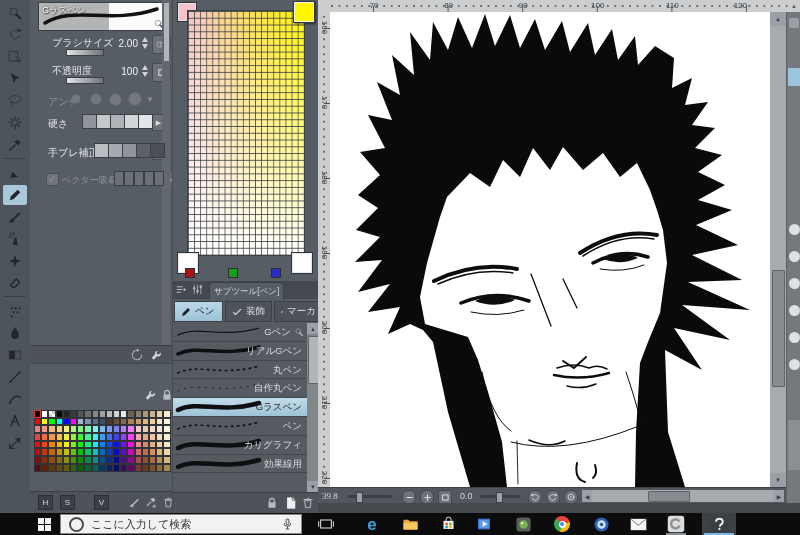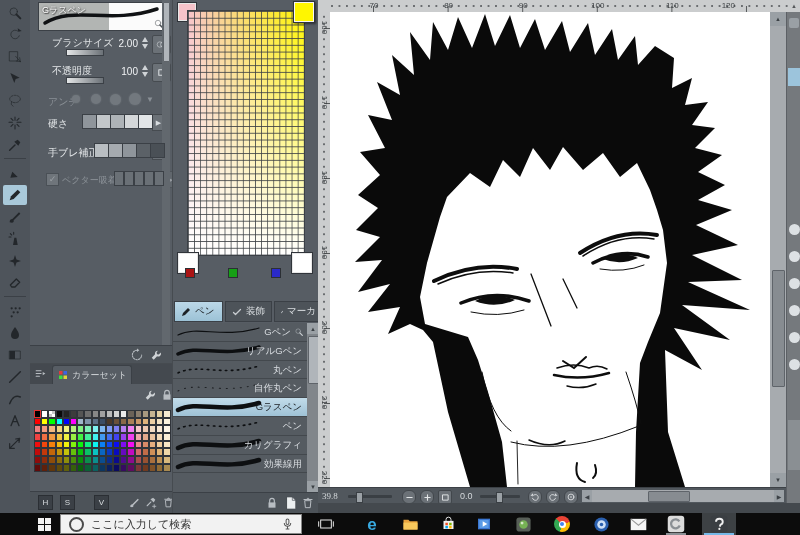--- a/index.html
+++ b/index.html
@@ -314,39 +314,20 @@
       <div class="sw" style="left: 106px; top: 143px; background: rgb(91, 97, 103);"></div>
       <div class="sw" style="left: 120px; top: 143px; background: rgb(74, 80, 86);"></div>
       <div class="sw" style="left: 84px; top: 171px; width: 8px; height: 13px; background: rgb(106, 112, 118);"></div>
       <div class="sw" style="left: 94px; top: 171px; width: 8px; height: 13px; background: rgb(106, 112, 118);"></div>
       <div class="sw" style="left: 104px; top: 171px; width: 8px; height: 13px; background: rgb(106, 112, 118);"></div>
       <div class="sw" style="left: 114px; top: 171px; width: 8px; height: 13px; background: rgb(106, 112, 118);"></div>
       <div class="sw" style="left: 124px; top: 171px; width: 8px; height: 13px; background: rgb(106, 112, 118);"></div>
     </div>
 
   <div id="color-set" class="abs">
-    <div class="panel-head">
-      <span class="abs" style="left:4px;top:3px;" id="cs-menu">
-          <svg width="13" height="13" viewBox="0 0 24 24" style="display:block;stroke:#b8bdc2;fill:none;stroke-linecap:round;stroke-linejoin:round">
-            <path d="M4,7h9M4,12h9M4,17h6" stroke-width="2"></path>
-            <path d="M16,9l5,3-5,3z" fill="#b8bdc2" stroke="none"></path>
-          </svg>
-        </span>
-      <div class="panel-tab" style="left:22px;top:1px;height:18px;">
-        <span id="cs-colorgrid-icon">
-            <svg width="12" height="12" viewBox="0 0 24 24" style="display:block;stroke:#fff;fill:none;stroke-linecap:round;stroke-linejoin:round">
-              <rect x="4" y="4" width="7" height="7" fill="#e23c3c" stroke="none"></rect>
-              <rect x="13" y="4" width="7" height="7" fill="#3c64e2" stroke="none"></rect>
-              <rect x="4" y="13" width="7" height="7" fill="#3ce23c" stroke="none"></rect>
-              <rect x="13" y="13" width="7" height="7" fill="#e2d23c" stroke="none"></rect>
-            </svg>
-          </span>
-        <span>カラーセット</span>
-      </div>
-    </div>
     <span class="abs" style="left:114px;top:24px;" id="cs-wrench">
         <svg width="14" height="14" viewBox="0 0 24 24" style="display:block;stroke:#cfd3d6;fill:none;stroke-linecap:round;stroke-linejoin:round">
           <path d="M13.5,4.5a5,5 0 0 0-4.8,6.4L3,16.6 6.4,20l5.7,-5.7a5,5 0 0 0 6.4,-6.6L15,11.2 12,10.5 11.3,7.5z" fill="#cfd3d6" stroke="none"></path>
         </svg>
       </span>
     <span class="abs" style="left:130px;top:24px;" id="cs-lock">
         <svg width="14" height="14" viewBox="0 0 24 24" style="display:block;stroke:#b8bdc2;fill:none;stroke-linecap:round;stroke-linejoin:round">
           <rect x="6" y="11" width="12" height="9" fill="#b8bdc2" stroke="none"></rect>
           <path d="M8,11V8a4,4 0 0 1 8,0v3" stroke-width="2"></path>
         </svg>
@@ -531,20 +512,39 @@
     </div>
 
   <div id="middle-panel" class="abs">
     <div class="corner-sw" style="left: 4px; top: 2px; width: 18px; height: 18px; background: rgb(246, 195, 202);" id="sw-tl"></div>
     <div class="corner-sw" style="left: 120px; top: 1px; width: 20px; height: 20px; z-index: 2; box-shadow: rgb(245, 245, 245) 0px 0px 0px 1px inset, rgba(0, 0, 0, 0.5) 1px 1px 2px; background: rgb(255, 246, 0);" id="sw-tr"></div>
     <div id="grad-grid" style="background-image: linear-gradient(to right, rgba(60, 64, 68, 0.85) 1px, transparent 1px), linear-gradient(rgba(60, 64, 68, 0.85) 1px, transparent 1px), linear-gradient(rgba(255, 255, 255, 0), rgb(255, 255, 255)), linear-gradient(to right, rgb(246, 195, 202), rgb(255, 246, 0)); background-size: 6.1px 100%, 100% 6.78px, 100% 100%, 100% 100%;"></div>
     <div class="corner-sw" style="left: 4px; top: 252px; width: 20px; height: 20px; background: rgb(255, 255, 255);" id="sw-bl"></div>
     <div class="corner-sw" style="left: 118px; top: 252px; width: 20px; height: 20px; background: rgb(255, 255, 255);" id="sw-br"></div>
     <div id="rgb-swatches"></div>
 
+    <div class="panel-head" style="top:281px;height:18px;">
+      <span class="abs" style="left:2px;top:2px;" id="st-menu">
+          <svg width="13" height="13" viewBox="0 0 24 24" style="display:block;stroke:#b8bdc2;fill:none;stroke-linecap:round;stroke-linejoin:round">
+            <path d="M4,7h9M4,12h9M4,17h6" stroke-width="2"></path>
+            <path d="M16,9l5,3-5,3z" fill="#b8bdc2" stroke="none"></path>
+          </svg>
+        </span>
+      <span class="abs" style="left:18px;top:2px;" id="st-sliders">
+          <svg width="13" height="13" viewBox="0 0 24 24" style="display:block;stroke:#b8bdc2;fill:none;stroke-linecap:round;stroke-linejoin:round">
+            <path d="M6,4v16M12,4v16M18,4v16" stroke-width="1.5"></path>
+            <rect x="4" y="8" width="4" height="4" fill="#b8bdc2" stroke="none"></rect>
+            <rect x="10" y="13" width="4" height="4" fill="#b8bdc2" stroke="none"></rect>
+            <rect x="16" y="5" width="4" height="4" fill="#b8bdc2" stroke="none"></rect>
+          </svg>
+        </span>
+      <div class="panel-tab" style="left:36px;top:1px;height:17px;font-size:8.5px;">
+        <span>サブツール[ペン]</span>
+      </div>
+    </div>
     <div id="subtool-tabs"></div>
     <div id="brush-list">
         <div class="brush-row"><svg width="92" height="18" viewBox="0 0 92 18">
             <path d="M5,12 C 25,2 48,16 86,5" fill="none" stroke="#0d0f11" stroke-width="1.2" stroke-linecap="round"></path>
           </svg><span class="brush-name" style="right:16px;">Gペン</span><span style="position:absolute;right:3px;top:4px;">
             <svg width="10" height="10" viewBox="0 0 24 24" style="display:block;stroke:#c8ccd0;fill:none;stroke-linecap:round;stroke-linejoin:round">
               <circle cx="10" cy="10" r="5.5"></circle>
               <path d="M14,14 L20,20" stroke-width="3"></path>
             </svg>
           </span></div>
@@ -618,21 +618,21 @@
     </div>
 
   <div id="canvas-area" class="abs">
     <div class="abs ruler" style="left:0;top:0;width:12px;height:12px;border-right:1px solid #8a8d90;border-bottom:1px solid #8a8d90;"></div>
     <div id="ruler-top">
         <span class="ruler-num" style="left: 36px; top: 1px; width: 16px; text-align: center;">70</span>
         <span class="ruler-num" style="left: 110.6px; top: 1px; width: 16px; text-align: center;">80</span>
         <span class="ruler-num" style="left: 185.2px; top: 1px; width: 16px; text-align: center;">90</span>
         <span class="ruler-num" style="left: 259.8px; top: 1px; width: 16px; text-align: center;">100</span>
         <span class="ruler-num" style="left: 334.4px; top: 1px; width: 16px; text-align: center;">110</span>
-        <span class="ruler-num" style="left: 389px; top: 1px; width: 16px; text-align: right;">120</span>
+        <span class="ruler-num" style="left: 401px; top: 1px; width: 16px; text-align: right;">120</span>
       </div>
     <div class="abs ruler" style="left:470px;top:0;width:12px;height:12px;display:flex;align-items:center;justify-content:center;font-size:6px;color:#55585a;">▲</div>
     <div id="ruler-left">
         <span class="ruler-num" style="left: -4px; top: 11px; width: 20px; text-align: center; transform: rotate(90deg);">160</span>
         <span class="ruler-num" style="left: -4px; top: 86px; width: 20px; text-align: center; transform: rotate(90deg);">170</span>
         <span class="ruler-num" style="left: -4px; top: 161px; width: 20px; text-align: center; transform: rotate(90deg);">180</span>
         <span class="ruler-num" style="left: -4px; top: 236px; width: 20px; text-align: center; transform: rotate(90deg);">190</span>
         <span class="ruler-num" style="left: -4px; top: 311px; width: 20px; text-align: center; transform: rotate(90deg);">200</span>
         <span class="ruler-num" style="left: -4px; top: 386px; width: 20px; text-align: center; transform: rotate(90deg);">210</span>
         <span class="ruler-num" style="left: -4px; top: 461px; width: 20px; text-align: center; transform: rotate(90deg);">220</span>

